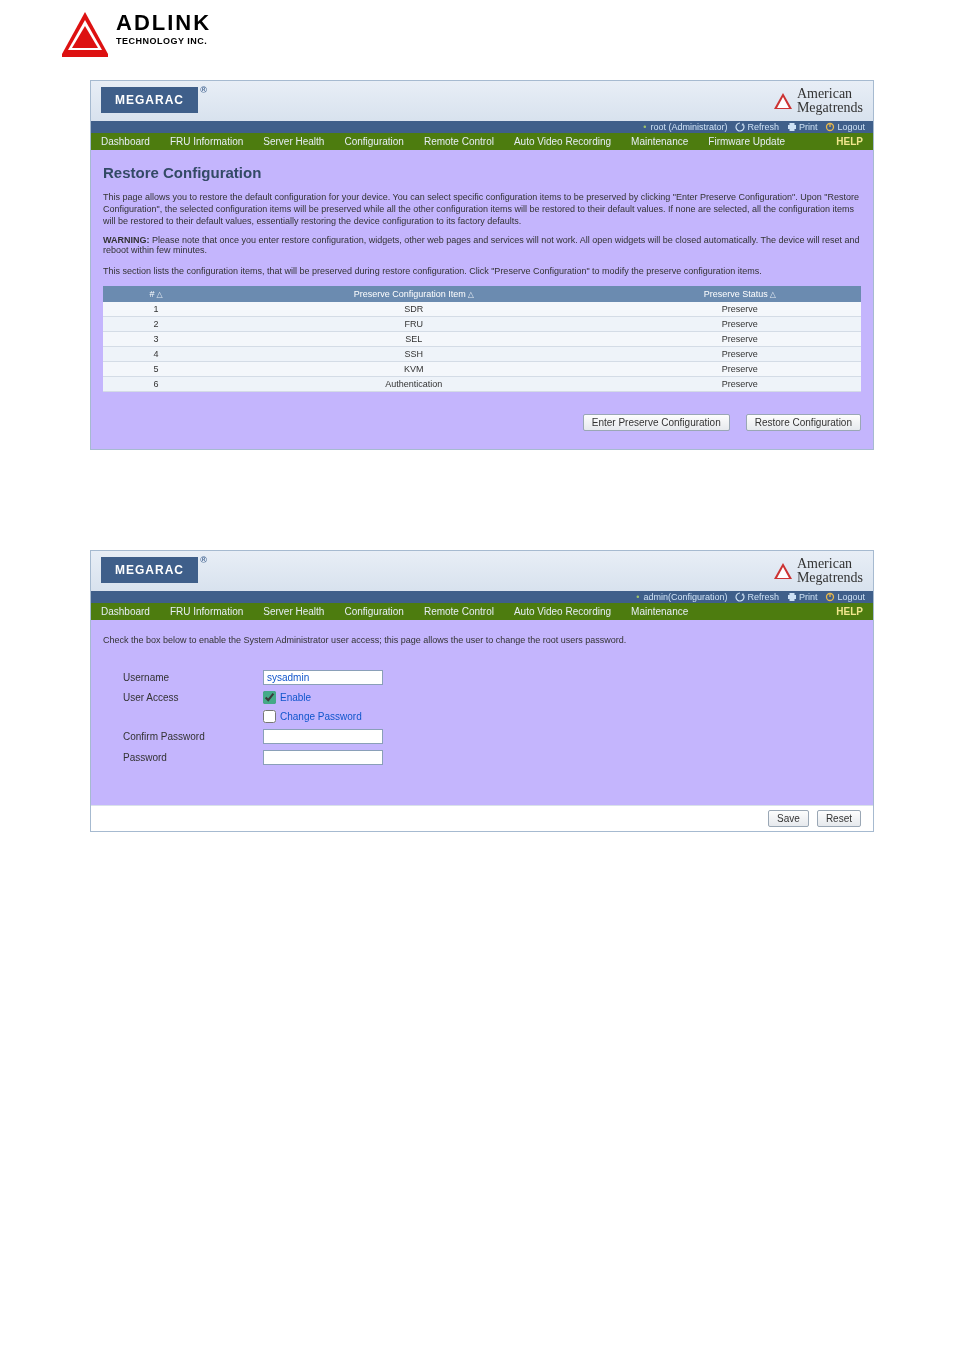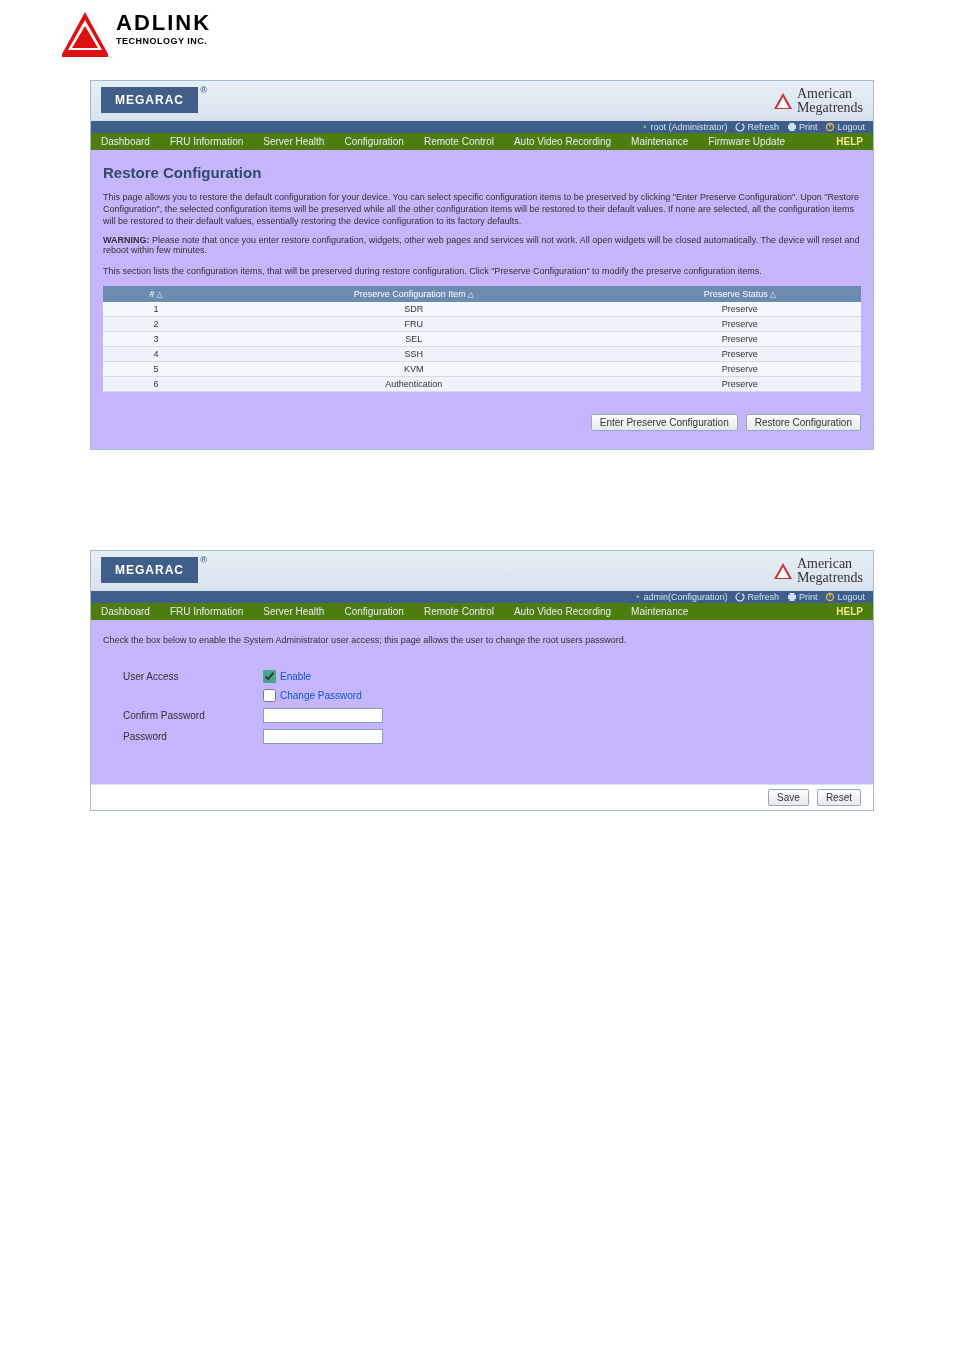--- a/index.html
+++ b/index.html
@@ -31,21 +31,21 @@
   .content{padding:14px 12px 18px 12px;background:#c4b5fd;}
   h2.page-title{font-size:15px;color:#334a66;margin-bottom:10px;font-weight:bold;}
   p.desc{font-size:9px;color:#333;margin-bottom:8px;line-height:1.35;}
   p.warn{font-size:9px;color:#333;margin-bottom:10px;}
   p.warn b{font-weight:bold;}
   table.cfg{width:100%;border-collapse:collapse;font-size:9px;}
   table.cfg th{background:#6b8bb0;color:#fff;font-weight:normal;text-align:center;padding:3px 6px;font-size:9px;}
   table.cfg th .sort{font-size:8px;margin-left:2px;opacity:.8;}
   table.cfg td{border-bottom:1px solid #d4dce6;text-align:center;padding:2px 6px;background:#f4f7fb;}
   table.cfg tr:nth-child(even) td{background:#eef3f9;}
-  .btnrow{display:flex;justify-content:flex-end;gap:8px;margin-top:22px;}
+  .btnrow{display:flex;justify-content:flex-end;gap:16px;margin-top:22px;}
   button.win{font-size:10px;padding:2px 8px;border:1px solid #9aa7b5;background:linear-gradient(#fdfdfd,#e6e9ed);border-radius:2px;cursor:pointer;color:#333;}
 
   
   .sysadmin .form{padding:4px 20px 16px 20px;}
   .sysadmin .row{display:flex;align-items:center;margin:6px 0;font-size:10px;}
   .sysadmin .row label{width:140px;color:#333;}
   .sysadmin input[type=text],.sysadmin input[type=password]{width:120px;font-size:10px;padding:1px 3px;border:1px solid #8aa0b8;}
   .sysadmin input.blue{color:#1156cc;}
   .sysadmin .chk{display:flex;align-items:center;gap:4px;color:#1156cc;font-size:10px;}
   .sysadmin .chk input{accent-color:#4a8;}
@@ -228,20 +228,24 @@
       <div class="nav-item">Auto Video Recording</div>
       <div class="nav-item">Maintenance</div>
       <div class="help">HELP</div>
     </div>
 
     <div class="content">
       <p class="desc" style="margin-bottom:14px">Check the box below to enable the System Administrator user access; this page allows the user to change the root users password.</p>
 
       <div class="form">
         <div class="row">
+          <label>Username</label>
+          <input type="text" class="blue" value="sysadmin" style="">
+        </div>
+        <div class="row">
           <label>User Access</label>
           <span class="chk">
               <input type="checkbox" checked="" style="">
               <span>Enable</span>
             </span>
         </div>
         <div class="row">
           <label></label>
           <span class="chk">
               <input type="checkbox" style="">

